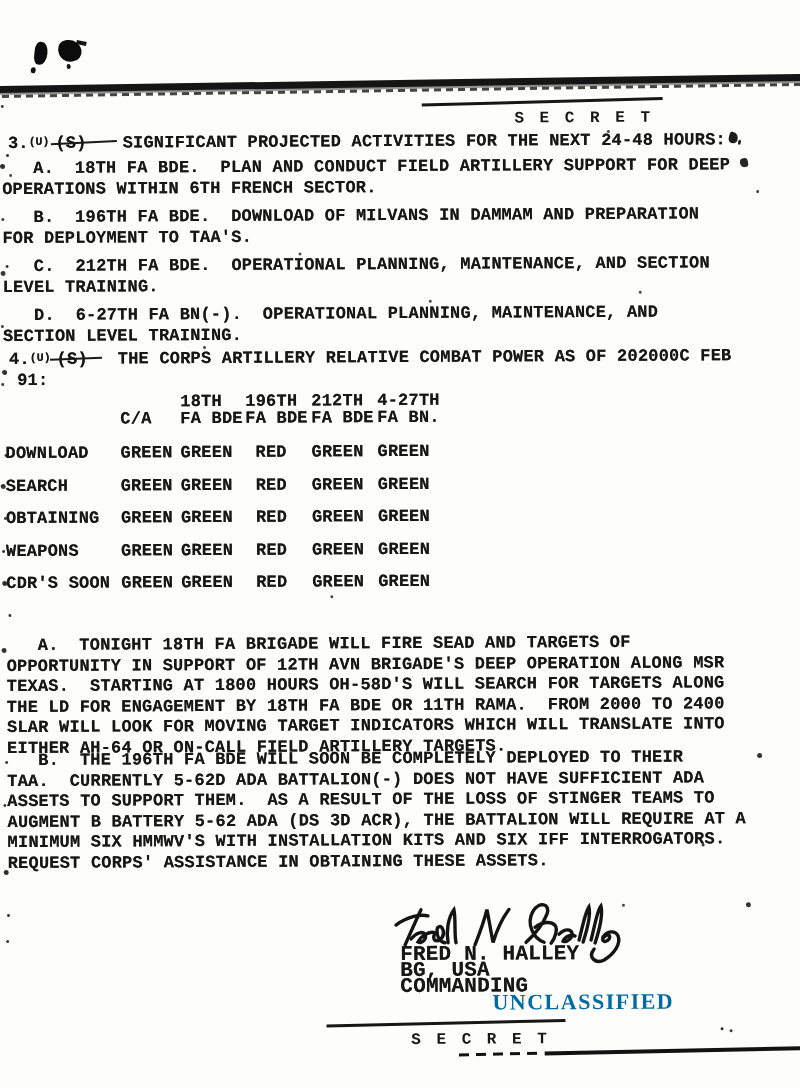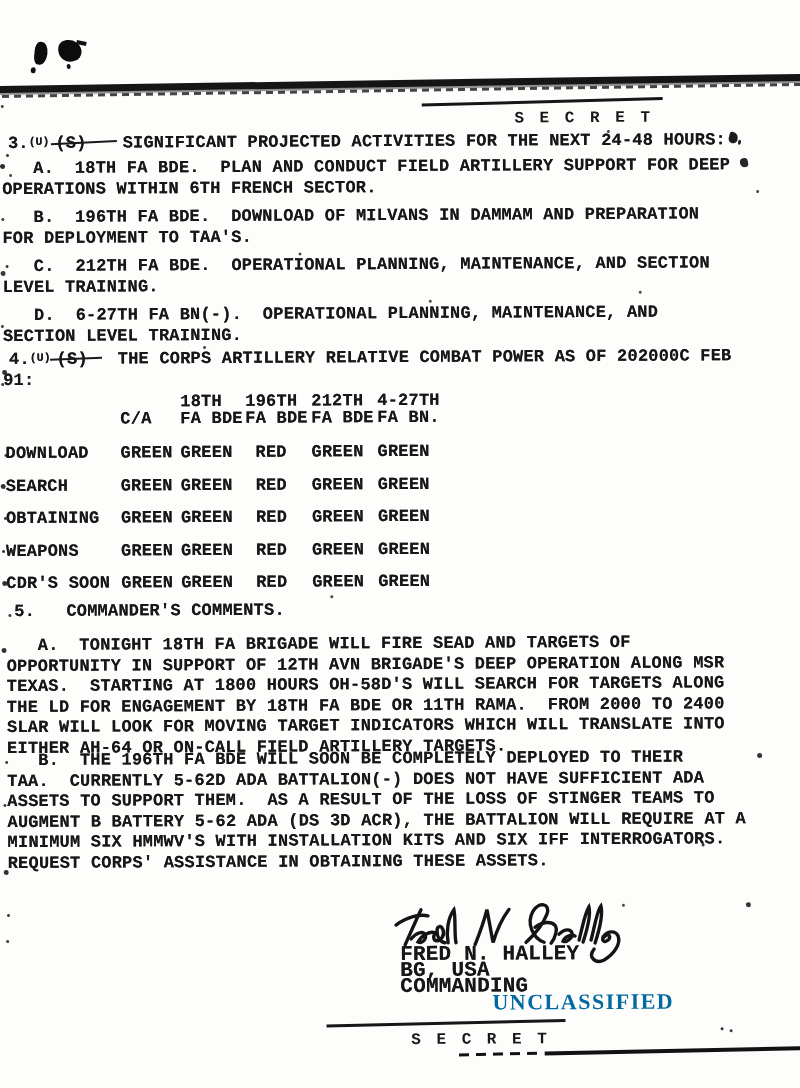--- a/index.html
+++ b/index.html
@@ -118,21 +118,21 @@
     <div class="tw items" style="left:4px; top:156px;">   A.  18TH FA BDE.  PLAN AND CONDUCT FIELD ARTILLERY SUPPORT FOR DEEP
 OPERATIONS WITHIN 6TH FRENCH SECTOR.</div>
     <div class="tw items" style="left:4px; top:205px;">   B.  196TH FA BDE.  DOWNLOAD OF MILVANS IN DAMMAM AND PREPARATION
 FOR DEPLOYMENT TO TAA'S.</div>
     <div class="tw items" style="left:4px; top:254px;">   C.  212TH FA BDE.  OPERATIONAL PLANNING, MAINTENANCE, AND SECTION
 LEVEL TRAINING.</div>
     <div class="tw items" style="left:4px; top:303px;">   D.  6-27TH FA BN(-).  OPERATIONAL PLANNING, MAINTENANCE, AND
 SECTION LEVEL TRAINING.</div>
 
     <div class="tw" style="left:10px; top:348px;"><span>4.</span><span class="umark">(U)</span><span class="struck tail-short">(S)</span><span class="hgap-30">THE CORPS ARTILLERY RELATIVE COMBAT POWER AS OF 202000C FEB</span></div>
-    <div class="tw" style="left:4px; top:369px;">91:</div>
+    <div class="tw" style="left:18px; top:369px;">91:</div>
 
     <div class="cp-table">
         <div class="cp-row">
           <div class="cp-cell c0"></div>
           <div class="cp-cell c1"></div>
           <div class="cp-cell c2">18TH</div>
           <div class="cp-cell c3">196TH</div>
           <div class="cp-cell c4">212TH</div>
           <div class="cp-cell c5">4-27TH</div>
         </div>
@@ -179,21 +179,20 @@
         <div class="cp-row val">
           <div class="cp-cell c0">CDR'S SOON</div>
           <div class="cp-cell c1">GREEN</div>
           <div class="cp-cell c2">GREEN</div>
           <div class="cp-cell c3">RED</div>
           <div class="cp-cell c4">GREEN</div>
           <div class="cp-cell c5">GREEN</div>
         </div>
       </div>
 
-    <div class="tw" style="left:14px; top:600px;">5.   COMMANDER'S COMMENTS.</div>
     <div class="tw" style="left:6px; top:634px;">   A.  TONIGHT 18TH FA BRIGADE WILL FIRE SEAD AND TARGETS OF
 OPPORTUNITY IN SUPPORT OF 12TH AVN BRIGADE'S DEEP OPERATION ALONG MSR
 TEXAS.  STARTING AT 1800 HOURS OH-58D'S WILL SEARCH FOR TARGETS ALONG
 THE LD FOR ENGAGEMENT BY 18TH FA BDE OR 11TH RAMA.  FROM 2000 TO 2400
 SLAR WILL LOOK FOR MOVING TARGET INDICATORS WHICH WILL TRANSLATE INTO
 EITHER AH-64 OR ON-CALL FIELD ARTILLERY TARGETS.</div>
     <div class="tw" style="left:6px; top:749px;">   B.  THE 196TH FA BDE WILL SOON BE COMPLETELY DEPLOYED TO THEIR
 TAA.  CURRENTLY 5-62D ADA BATTALION(-) DOES NOT HAVE SUFFICIENT ADA
 ASSETS TO SUPPORT THEM.  AS A RESULT OF THE LOSS OF STINGER TEAMS TO
 AUGMENT B BATTERY 5-62 ADA (DS 3D ACR), THE BATTALION WILL REQUIRE AT A

